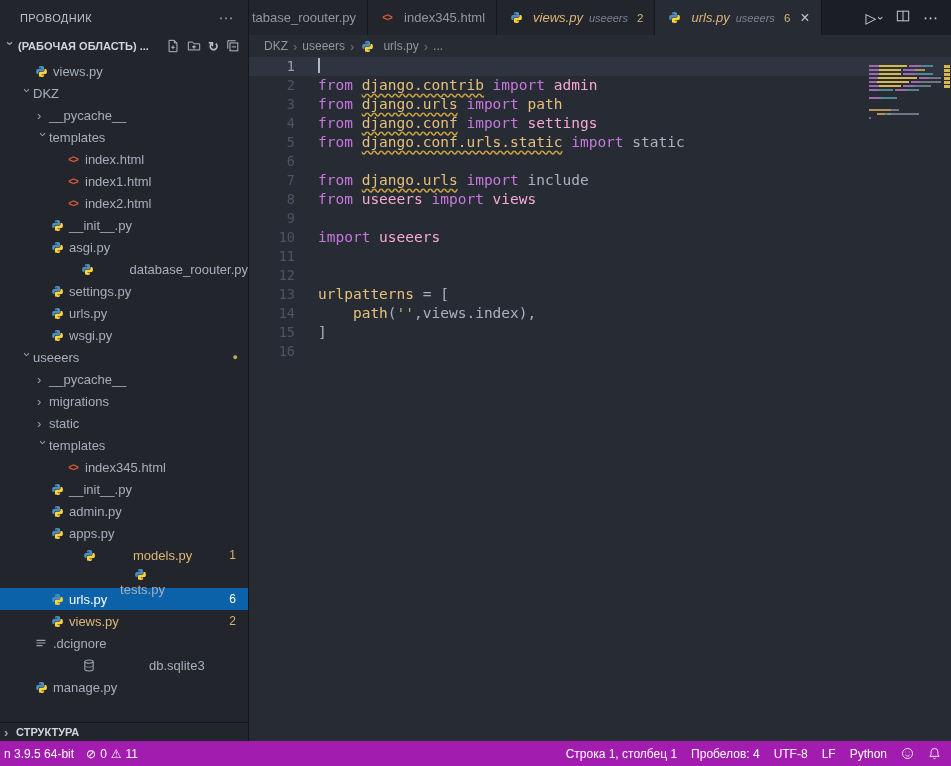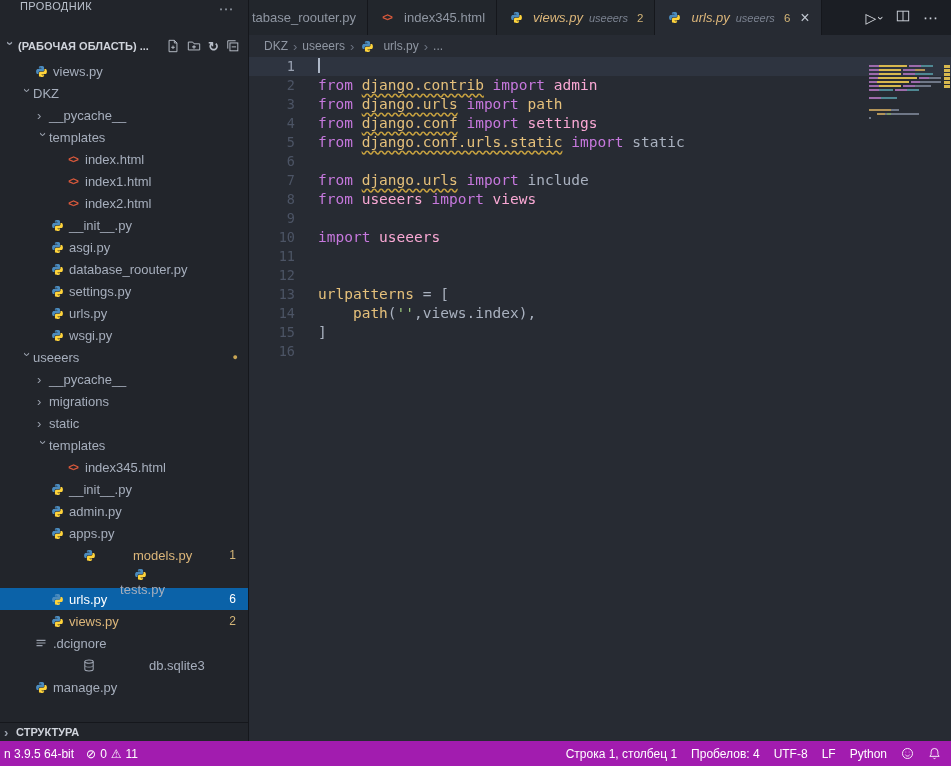--- a/index.html
+++ b/index.html
@@ -1,21 +1,21 @@
 <!DOCTYPE html>
 <html><head>
 <meta charset="utf-8">
 <style>
   *{box-sizing:border-box;margin:0;padding:0}
   html,body{width:951px;height:766px;overflow:hidden;background:#1b1e24;font-family:"Liberation Sans",sans-serif}
   .app{width:951px;height:766px;display:flex;flex-direction:column}
   .top{flex:1;display:flex;min-height:0}
   
   .sidebar{width:249px;flex:none;background:#22252b;border-right:1px solid #15171c;display:flex;flex-direction:column;min-height:0}
-  .sb-head{height:35px;flex:none;display:flex;padding:0 14px 0 20px;color:#bac1cc;font-size:11px;letter-spacing:.4px}
+  .sb-head{height:35px;flex:none;display:flex;align-items:center;padding:0 14px 0 20px;color:#bac1cc;font-size:11px;letter-spacing:.4px}
   .sb-head .more{margin-left:auto;font-size:15px;color:#9aa1ad;cursor:pointer}
   .ws-row{height:22px;flex:none;display:flex;align-items:center;padding:0 8px 0 4px;font-size:11px;font-weight:700;color:#d0d4dc;overflow:hidden}
   .ws-label{white-space:nowrap;overflow:hidden;text-overflow:ellipsis;margin-left:2px}
   .ws-actions{margin-left:auto;display:flex;gap:7px;align-items:center;flex:none}
   .ws-actions > span{display:flex;align-items:center;cursor:pointer;color:#b6bcc6}
   .refresh-glyph{font-size:13px;color:#b6bcc6}
   .tree{flex:1;overflow:hidden;padding-top:3px}
   .tree-row{height:22px;display:flex;align-items:center;font-size:13px;color:#a6aebc;cursor:pointer;white-space:nowrap}
   .tree-row.modified .tlabel{color:#dcb67a}
   .tree-row.selected{background:#0b62a8}
@@ -168,21 +168,21 @@
           <div class="tree-row" style="padding-left: 37px;">
             <span class="spacer"></span>
             <span class="fic">
               <svg width="13" height="13" viewBox="0 0 24 24">
                 <path fill="#4b8bbe" d="M11.9 2c-5 0-4.7 2.2-4.7 2.2v2.3h4.8v.7H5.2S2 6.8 2 11.9c0 5.1 2.8 4.9 2.8 4.9h1.7v-2.4s-.1-2.8 2.8-2.8h4.7s2.7 0 2.7-2.6V4.6S17.4 2 11.9 2zM9.3 3.5a.9.9 0 1 1 0 1.8.9.9 0 0 1 0-1.8z"></path>
                 <path fill="#ffd43b" d="M12.1 22c5 0 4.7-2.2 4.7-2.2v-2.3H12v-.7h6.8s3.2.4 3.2-4.7c0-5.1-2.8-4.9-2.8-4.9h-1.7v2.4s.1 2.8-2.8 2.8H10s-2.7 0-2.7 2.6v4.4S6.6 22 12.1 22zm2.6-1.5a.9.9 0 1 1 0-1.8.9.9 0 0 1 0 1.8z"></path>
               </svg>
             </span>
             <span class="tlabel">asgi.py</span>
           </div>
-          <div class="tree-row" style="padding-left: 37px;">
+          <div class="tree-row" style="padding-left: 37px; justify-content: space-between;">
             <span class="spacer"></span>
             <span class="fic">
               <svg width="13" height="13" viewBox="0 0 24 24">
                 <path fill="#4b8bbe" d="M11.9 2c-5 0-4.7 2.2-4.7 2.2v2.3h4.8v.7H5.2S2 6.8 2 11.9c0 5.1 2.8 4.9 2.8 4.9h1.7v-2.4s-.1-2.8 2.8-2.8h4.7s2.7 0 2.7-2.6V4.6S17.4 2 11.9 2zM9.3 3.5a.9.9 0 1 1 0 1.8.9.9 0 0 1 0-1.8z"></path>
                 <path fill="#ffd43b" d="M12.1 22c5 0 4.7-2.2 4.7-2.2v-2.3H12v-.7h6.8s3.2.4 3.2-4.7c0-5.1-2.8-4.9-2.8-4.9h-1.7v2.4s.1 2.8-2.8 2.8H10s-2.7 0-2.7 2.6v4.4S6.6 22 12.1 22zm2.6-1.5a.9.9 0 1 1 0-1.8.9.9 0 0 1 0 1.8z"></path>
               </svg>
             </span>
             <span class="tlabel">database_roouter.py</span>
           </div>
           <div class="tree-row" style="padding-left: 37px;">

